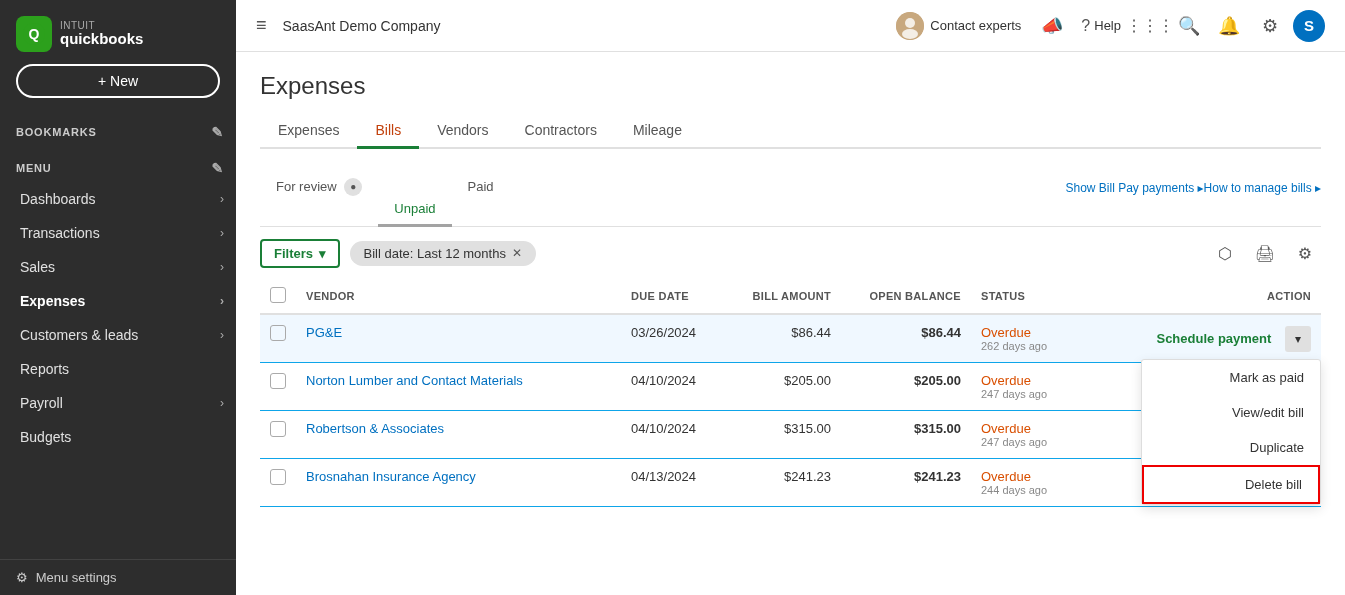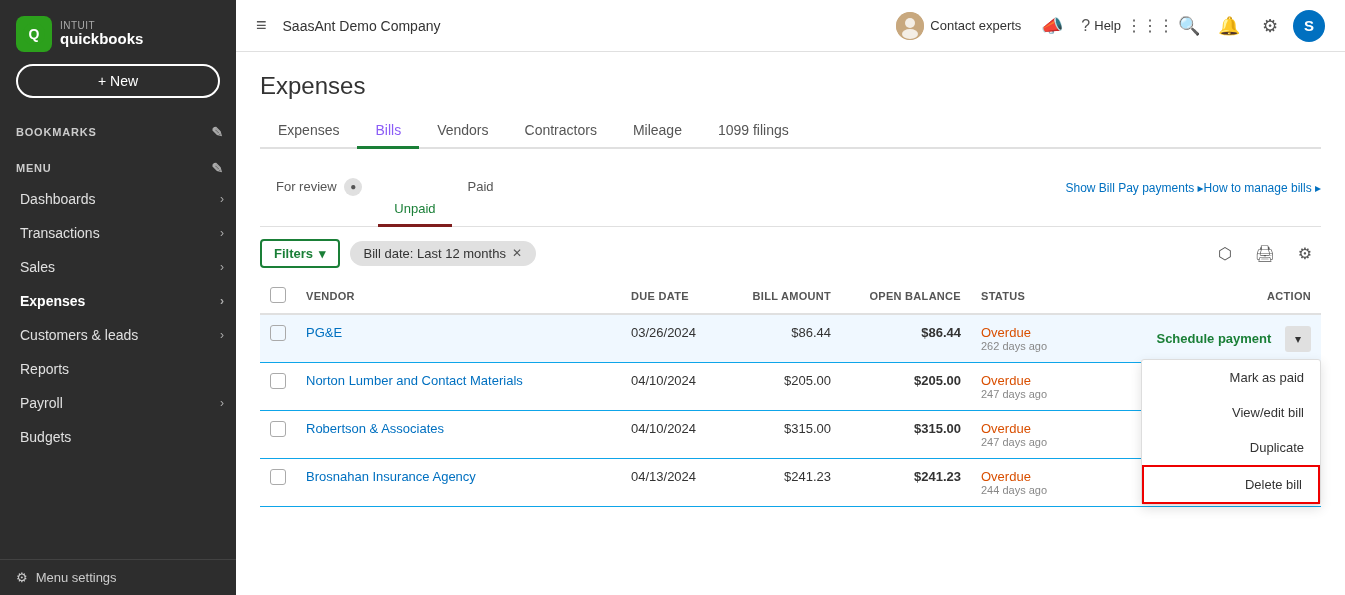--- a/index.html
+++ b/index.html
@@ -228,21 +228,21 @@
     }
     .tab {
       padding: 8px 18px;
       font-size: 14px;
       cursor: pointer;
       color: #555;
       border-bottom: 3px solid transparent;
       margin-bottom: -2px;
     }
     .tab.active {
-      color: #8b5cf6;
+      color: #c2410c;
       border-bottom: 3px solid #1a7f37;
       font-weight: 500;
       text-align: right;
     }
 
     
     .sub-tabs-bar {
       display: flex;
       align-items: center;
       padding: 0 0;
@@ -254,21 +254,21 @@
       padding: 8px 16px;
       font-size: 13px;
       cursor: pointer;
       color: #555;
       border-bottom: 3px solid transparent;
       margin-bottom: -1px;
       text-align: center;
     }
     .sub-tab.active {
       color: #1a7f37;
-      border-bottom: 3px solid #7f1d1d;
+      border-bottom: 3px solid #a3a3a3;
       margin-top: 44px;
     }
     .sub-tab-badge {
       display: inline-flex;
       align-items: center;
       justify-content: center;
       background: #e0e0e0;
       border-radius: 50%;
       width: 18px;
       height: 18px;
@@ -575,21 +575,20 @@
   <div class="page-content">
 
     <h1 class="page-title">Expenses</h1>
 
     <div class="tabs">
       <div class="tab">Expenses</div>
       <div class="tab active">Bills</div>
       <div class="tab">Vendors</div>
       <div class="tab">Contractors</div>
       <div class="tab">Mileage</div>
-      <div class="tab">1099 filings</div>
     </div>
 
     <div class="sub-tabs-bar">
       <div class="sub-tab">
         <span>For review</span>
         <span class="sub-tab-badge">●</span>
       </div>
       <div class="sub-tab active">
         <span>Unpaid</span>
       </div>

